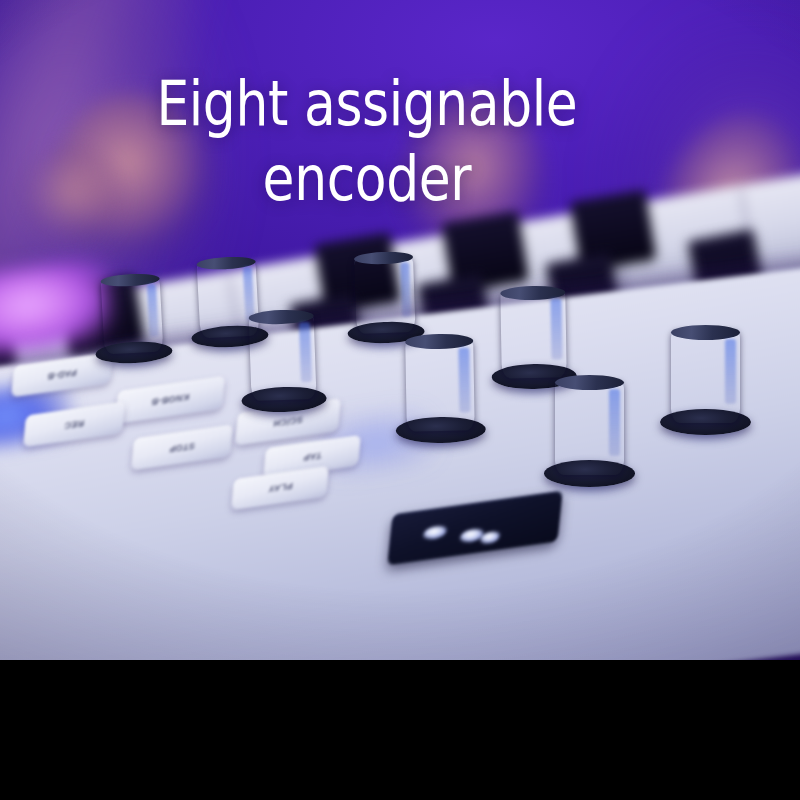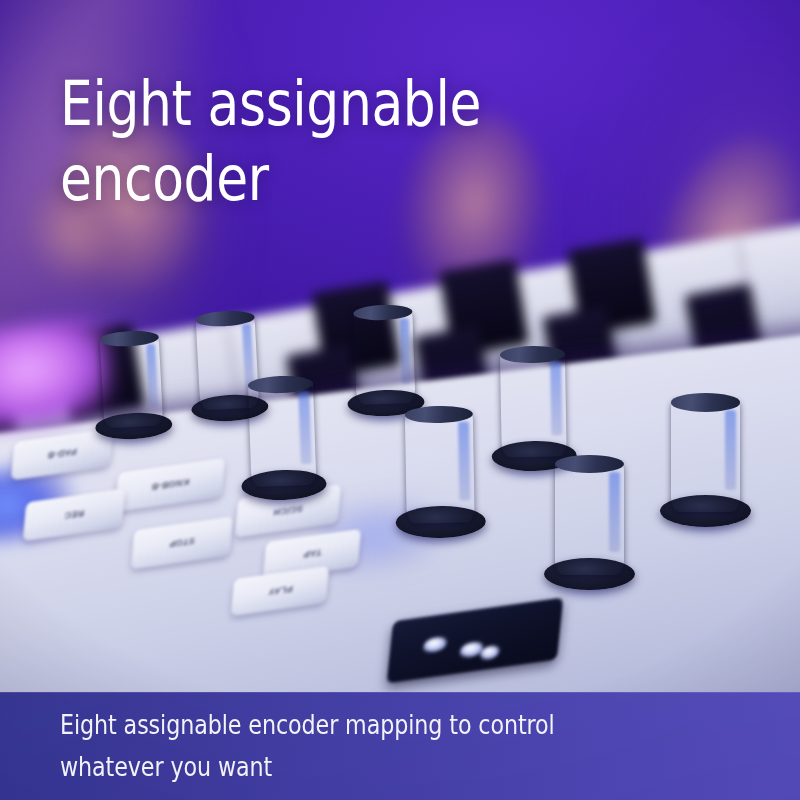--- a/index.html
+++ b/index.html
@@ -8,23 +8,24 @@
     padding: 0;
     background: #000;
   }
   body {
     font-family: "Liberation Sans", sans-serif;
   }
 
   .stage {
     position: relative;
     width: 800px;
-    height: 800px;
+    height: 660px;
     overflow: hidden;
     background: #4c1d95;
+    text-align: center;
   }
 
   
   .photo {
     position: absolute;
     inset: 0;
     overflow: hidden;
   }
 
   
@@ -532,20 +533,14 @@
       <div class="dot" style="left:54%; top:62%; width:11%; height:22%;"></div>
     </div>
 
     <div class="photo-blur"></div>
     <div class="vignette"></div>
   </div>
 
   <h1 class="heading">Eight assignable
 encoder</h1>
 
-  <div class="caption-band">
-    <div class="caption-text">
-      <span class="caption-line">Eight assignable encoder mapping to control</span>
-      <span class="caption-line">whatever you want</span>
-    </div>
-  </div>
 
 </div>
 
 </body></html>

